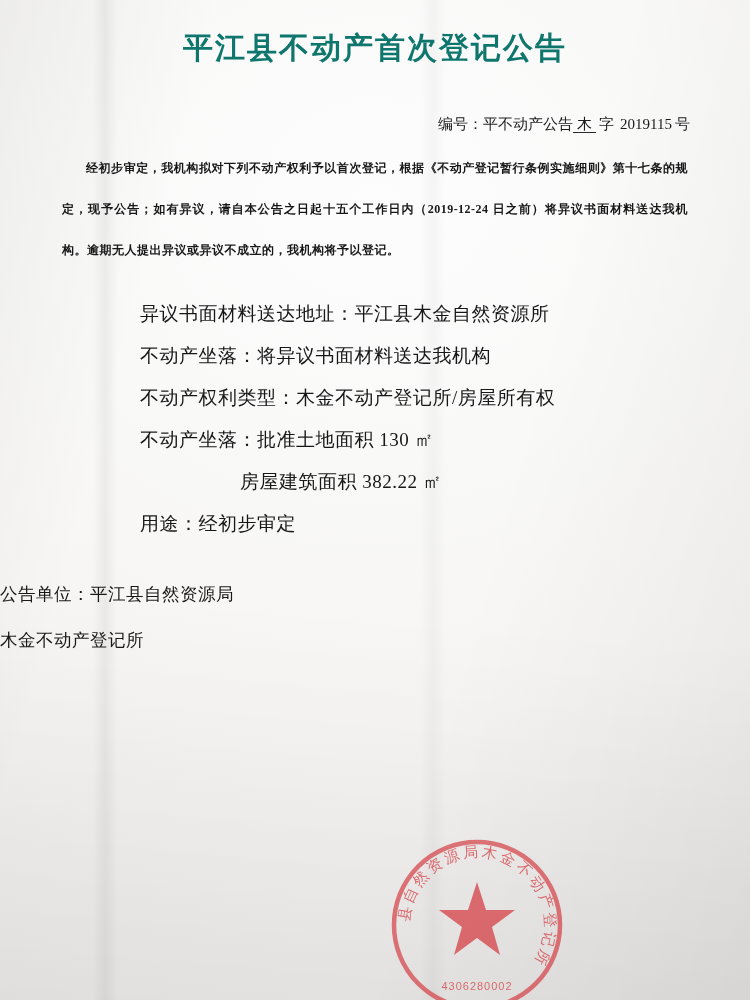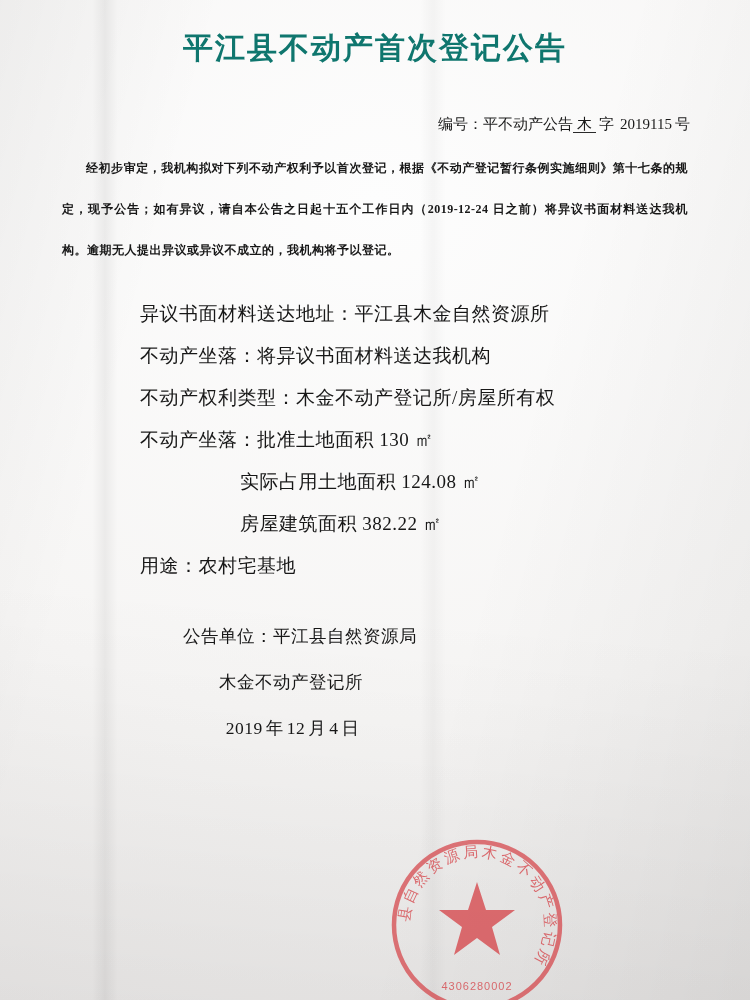--- a/index.html
+++ b/index.html
@@ -81,21 +81,21 @@
     line-height: 42px;
     white-space: nowrap;
   }
   .field-row.indent2 { padding-left: 178px; }
   .field-row .label { }
   .field-row .val { }
   .field-row .gap { display: inline-block; width: 22px; }
 
   .signature {
     margin-top: 26px;
-    text-align: center;
+    text-align: left;
     padding-right: 150px;
     font-size: 17.5px;
     line-height: 46px;
     letter-spacing: .5px;
   }
   .signature .line2 { padding-right: 18px; }
   .signature .date .n { padding: 0 3px; }
 
   
   .seal {
@@ -141,44 +141,38 @@
     </div>
 
     <div class="field-row">
       <span class="label">不动产权利类型：</span><span class="val">木金不动产登记所/房屋所有权</span>
     </div>
 
     <div class="field-row">
       <span class="label">不动产坐落：</span><span class="val">批准土地面积 130 ㎡</span>
     </div>
 
-    <div class="field-row indent2">
-      <span class="val">实际占用土地面积 124.08 ㎡</span>
-    </div>
 
     <div class="field-row indent2">
       <span class="val">房屋建筑面积 382.22 ㎡</span>
     </div>
 
     <div class="field-row">
-      <span class="label">用途：</span><span class="val">农村宅基地</span>
+      <span class="label">用途：</span><span class="val">经初步审定</span>
     </div>
 
 
   </div>
 
   <div class="signature">
     <div class="line1">
       <span>公告单位：</span><span>平江县自然资源局</span>
     </div>
     <div class="line2">
       <span>木金不动产登记所</span>
-    </div>
-    <div class="date line2">
-      <span class="n">2019</span><span>年</span><span class="n">12</span><span>月</span><span class="n">4</span><span>日</span>
     </div>
   </div>
 
 </div>
 
 <div class="seal">
   <svg width="190" height="190" viewBox="0 0 190 190">
     <defs>
       <path id="sealArc" d="M 95,95 m -68,0 a 68,68 0 1,1 136,0 a 68,68 0 1,1 -136,0"></path>
     </defs>

